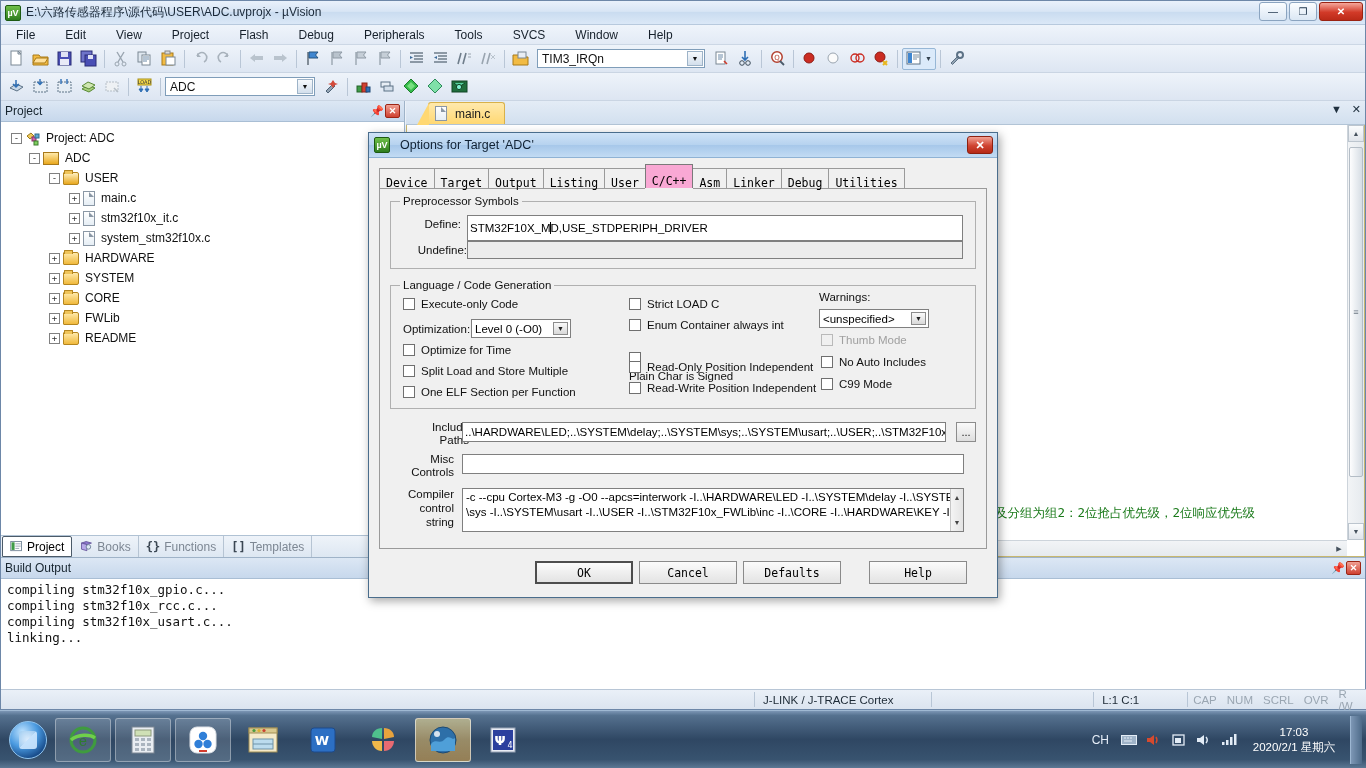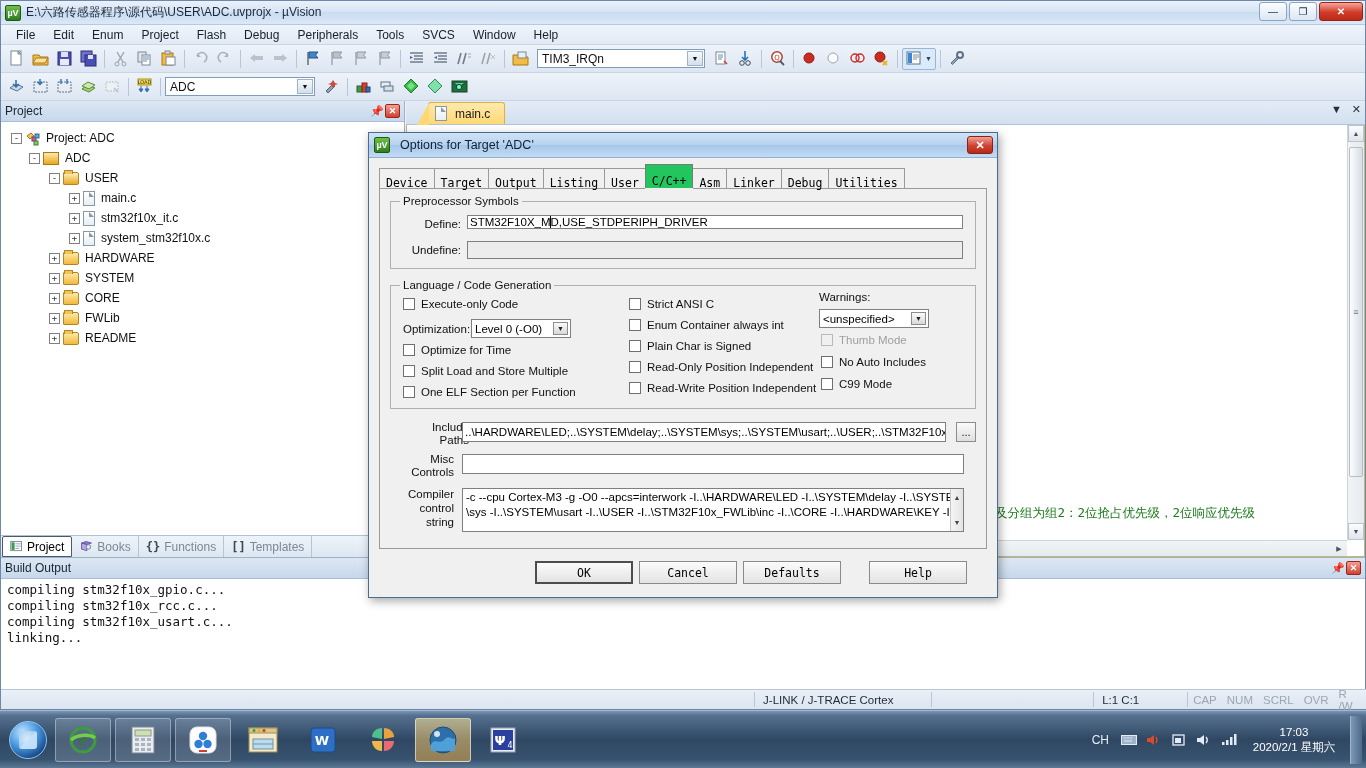--- a/index.html
+++ b/index.html
@@ -44,21 +44,21 @@
   }
   .win-btn.close {
     width: 44px;
     background: linear-gradient(#f5a79b, #d23a28 55%, #bb2a18);
     border: 1px solid #9a2312; color: #fff; font-weight: bold;
   }
 
   
   .menubar {
     height: 20px; display: flex; align-items: center;
-    padding-left: 6px; gap: 0px;
+    padding-left: 6px; gap: 12px;
     background: linear-gradient(#eff4fb, #e2eaf5);
     border-bottom: 1px solid #ccd7e5;
   }
   .menu-item { padding: 2px 9px; font-size: 12px; color: #16202b; }
 
   
   .toolbar {
     height: 28px; display: flex; align-items: center; gap: 1px;
     padding-left: 4px;
     background: linear-gradient(#eef3fa, #dde6f2);
@@ -272,21 +272,21 @@
     display: flex; align-items: flex-end; height: 22px;
     margin: 8px 0 0 10px; position: relative; z-index: 2;
   }
   .tab {
     font-family: "DejaVu Sans Mono", monospace; font-size: 11.5px;
     padding: 12px 6px 3px 6px; border: 1px solid #9a9a9a; border-bottom: none;
     background: #f0f0f0; color: #000; margin-right: -1px; height: 20px;
     display: flex; align-items: center;
   }
   .tab.active {
-    background: #22c55e; height: 24px; margin-top: -4px;
+    background: #f9a8d4; height: 24px; margin-top: -4px;
     border-color: #7a7a7a; position: relative; z-index: 3;
     box-shadow: 0 1px 0 #f0f0f0;
   }
   .tabpane {
     position: absolute; left: 10px; right: 10px; top: 30px; bottom: 48px;
     border: 1px solid #9a9a9a; background: #f0f0f0;
   }
   .grp {
     position: absolute; border: 1px solid #b0b0b0;
   }
@@ -405,21 +405,21 @@
       <div class="win-btns">
         <div class="win-btn">—</div>
         <div class="win-btn">❐</div>
         <div class="win-btn close">✕</div>
       </div>
     </div>
 
     <div class="menubar">
       <div class="menu-item">File</div>
       <div class="menu-item">Edit</div>
-      <div class="menu-item">Enum</div>
+      <div class="menu-item">View</div>
       <div class="menu-item">Project</div>
       <div class="menu-item">Flash</div>
       <div class="menu-item">Debug</div>
       <div class="menu-item">Peripherals</div>
       <div class="menu-item">Tools</div>
       <div class="menu-item">SVCS</div>
       <div class="menu-item">Window</div>
       <div class="menu-item">Help</div>
     </div>
 
@@ -899,26 +899,26 @@
         <div class="tab">Linker</div>
         <div class="tab">Debug</div>
         <div class="tab">Utilities</div>
       </div>
 
       <div class="tabpane">
 
         <div class="grp" style="left:10px; top:12px; right:10px; height:68px;">
           <div class="grp-label">Preprocessor Symbols</div>
           <div class="lbl right" style="position:absolute; left:10px; top:16px; width:60px;">Define:</div>
-          <div class="txt" style="position:absolute; left:76px; top:13px; right:12px; height:14px;">
+          <div class="txt" style="position:absolute; left:76px; top:13px; right:12px; height:26px;">
             <span>STM32F10X_M</span>
               <span class="caret"></span>
               <span>D,USE_STDPERIPH_DRIVER</span>
           </div>
-          <div class="lbl right" style="position:absolute; left:10px; top:42px; width:60px;">Undefine:</div>
+          <div class="lbl right" style="position:absolute; left:16px; top:42px; width:60px;">Undefine:</div>
           <div class="txt ro" style="position:absolute; left:76px; top:39px; right:12px; height:18px;"></div>
         </div>
 
         <div class="grp" style="left:10px; top:96px; right:10px; height:124px;">
           <div class="grp-label">Language / Code Generation</div>
 
           <div class="cb" style="position:absolute;left:12px;top:12px;">
             <span class="box"></span>
             <span>Execute-only Code</span>
           </div>
@@ -935,27 +935,27 @@
             <span class="box"></span>
             <span>Split Load and Store Multiple</span>
           </div>
           <div class="cb" style="position:absolute;left:12px;top:100px;">
             <span class="box"></span>
             <span>One ELF Section per Function</span>
           </div>
 
           <div class="cb" style="position:absolute;left:238px;top:12px;">
             <span class="box"></span>
-            <span>Strict ANSI C</span>
+            <span>Strict LOAD C</span>
           </div>
           <div class="cb" style="position:absolute;left:238px;top:33px;">
             <span class="box"></span>
             <span>Enum Container always int</span>
           </div>
-          <div class="cb" style="position:absolute;left:238px;top:54px;">
+          <div class="cb" style="position:absolute;left:238px;top:66px;flex-direction:column;">
             <span class="box"></span>
             <span>Plain Char is Signed</span>
           </div>
           <div class="cb" style="position:absolute;left:238px;top:75px;">
             <span class="box"></span>
             <span>Read-Only Position Independent</span>
           </div>
           <div class="cb" style="position:absolute;left:238px;top:96px;">
             <span class="box"></span>
             <span>Read-Write Position Independent</span>

